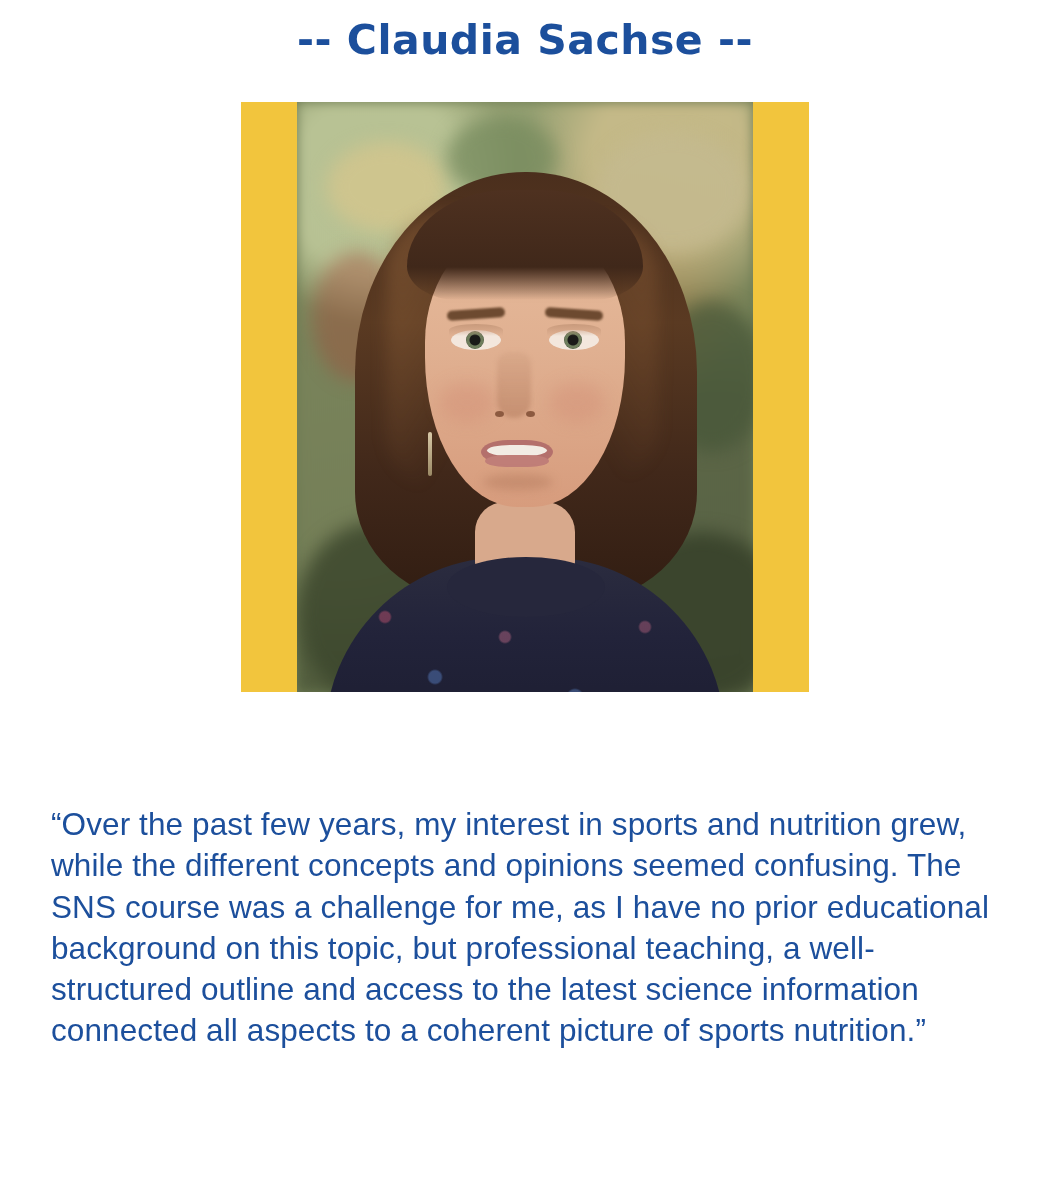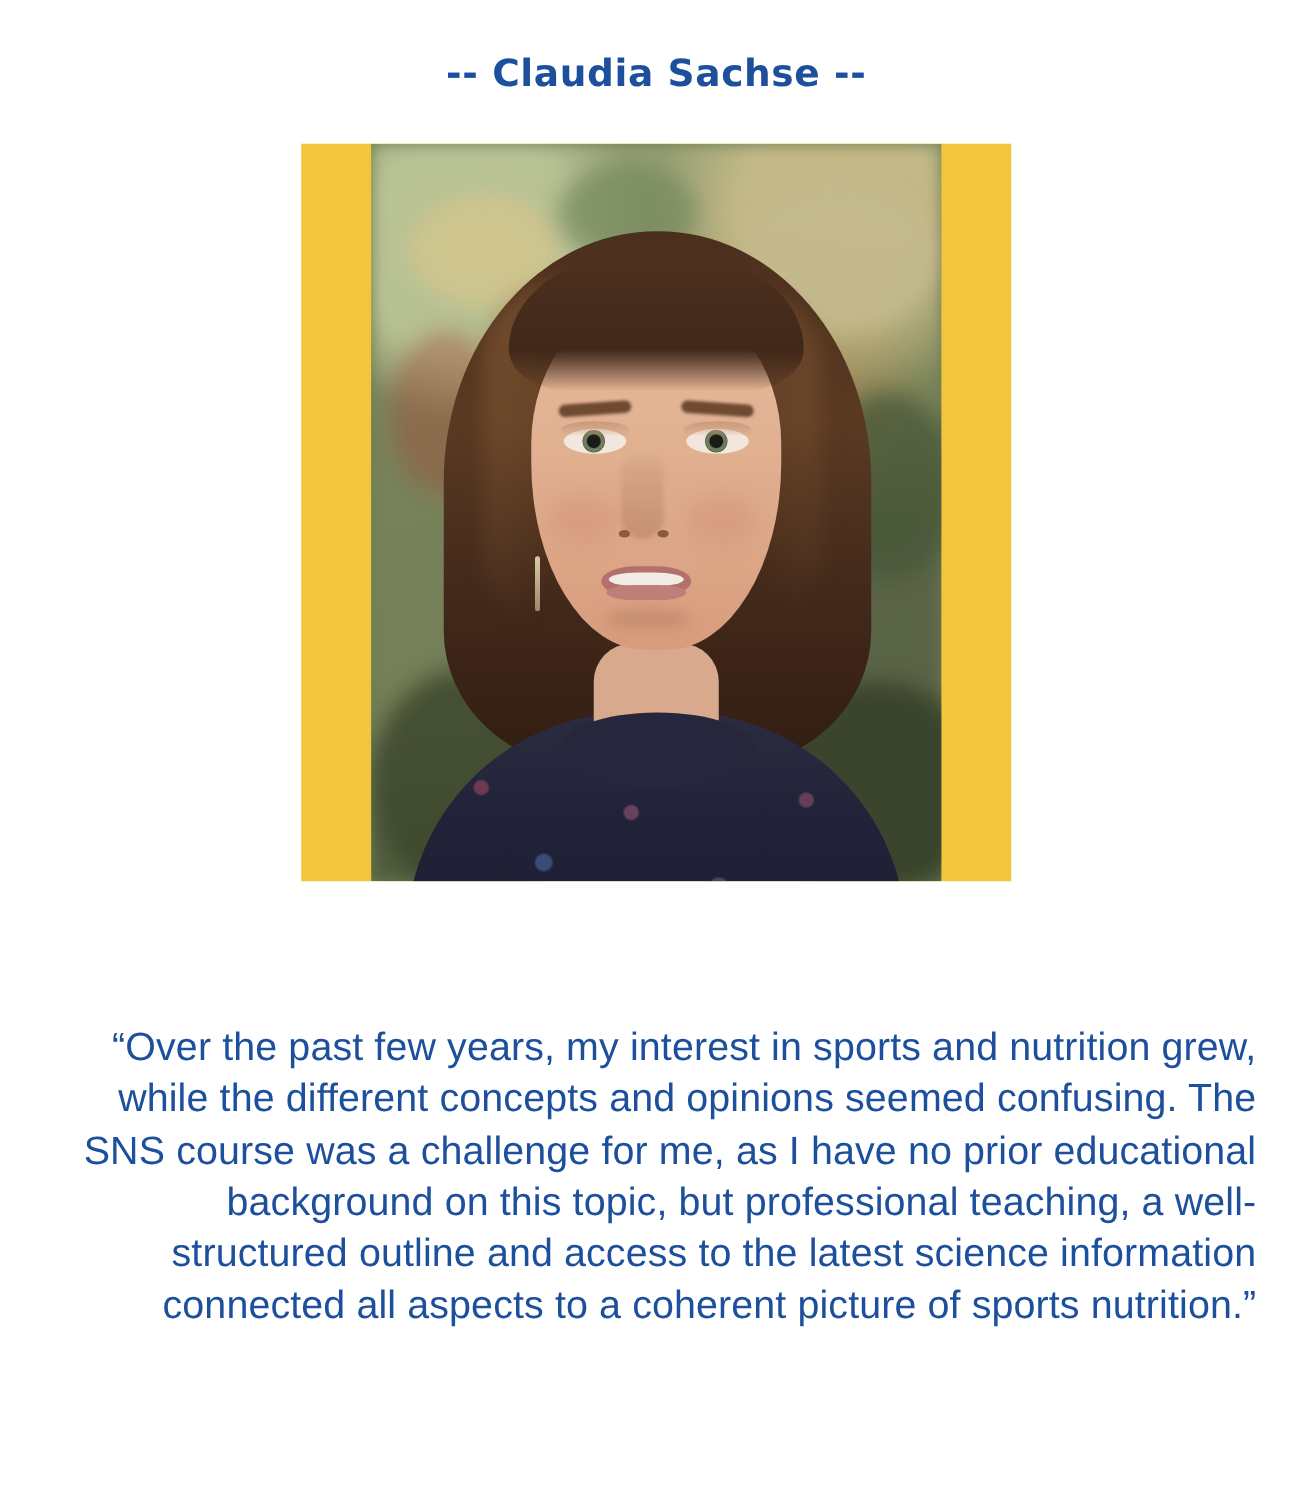--- a/index.html
+++ b/index.html
@@ -17,24 +17,24 @@
   .page {
     width: 1050px;
     height: 1198px;
     position: relative;
     background: #ffffff;
     display: flex;
     flex-direction: column;
     align-items: center;
   }
   .testimonial-name {
-    margin-top: 43px;
+    margin-top: 18px;
     font-family: "DejaVu Sans", sans-serif;
     font-weight: bold;
-    font-size: 30px;
+    font-size: 41px;
     letter-spacing: 0.5px;
     color: #1c4f9c;
     text-align: right;
     line-height: 1.1;
     white-space: nowrap;
   }
   .photo-frame {
     margin-top: 39px;
     width: 568px;
     height: 590px;
@@ -300,21 +300,21 @@
   }
 
   .quote {
     margin-top: 112px;
     width: 960px;
     font-family: "Liberation Sans", sans-serif;
     font-size: 31.5px;
     line-height: 1.31;
     color: #1c4f9c;
     letter-spacing: 0.1px;
-    text-align: right;
+    text-align: left;
     padding-left: 6px;
     box-sizing: border-box;
   }
 </style>
 </head>
 <body>
 
 <div class="page">
 
   <div class="testimonial-name">-- Claudia Sachse --</div>

